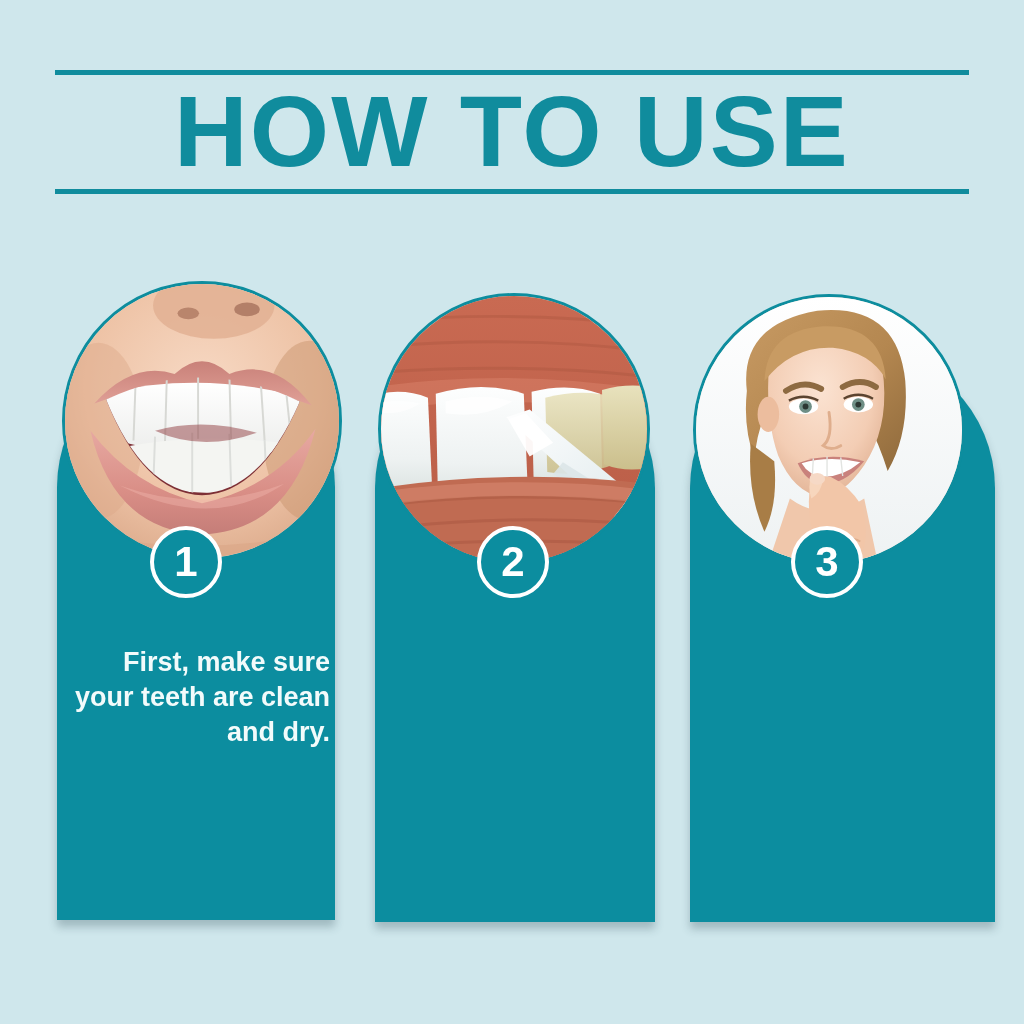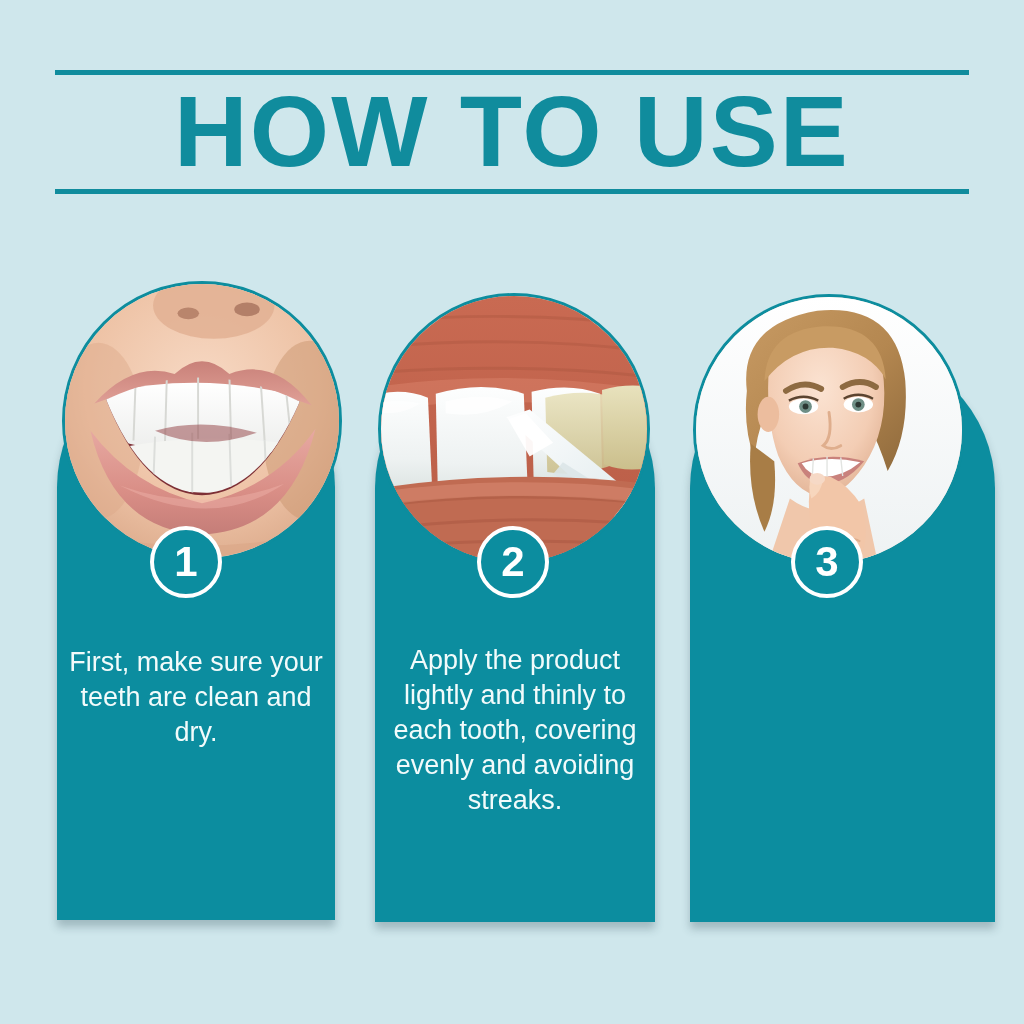--- a/index.html
+++ b/index.html
@@ -67,24 +67,24 @@
     text-align:center;
   }
   .badge.b1{left:150px;top:526px;}
   .badge.b2{left:477px;top:526px;}
   .badge.b3{left:791px;top:526px;}
 
   
   .caption{
     position:absolute;
     color:#f2fbfb;
-    text-align:center;
+    text-align:right;
     font-size:27px;
     line-height:35px;
-    font-weight:400;
+    font-weight:700;
   }
   .caption.t1{left:62px;top:645px;width:268px;}
   .caption.t2{left:378px;top:643px;width:274px;}
   .caption.t3{left:694px;top:643px;width:296px;}
 </style>
 </head>
 <body>
 
 <div class="poster">
 
@@ -220,21 +220,20 @@
       <g opacity=".35" stroke="#9d4f3a" stroke-width="3" fill="none">
         <path d="M0 214 Q136 198 272 212"></path>
           <path d="M0 238 Q136 222 272 234"></path>
         <path d="M0 258 Q136 244 272 256"></path>
       </g>
       <path d="M0 200 Q136 182 272 198 L272 212 Q136 196 0 214 Z" fill="#e09279" opacity=".45"></path>
     </svg>
   </div>
 
   <div class="badge b2">2</div>
-  <div class="caption t2">Apply the product lightly and thinly to each tooth, covering evenly and avoiding streaks.</div>
 
   <div class="card c3"></div>
 
   <div class="photo p3">
     <svg viewBox="0 0 272 272" preserveAspectRatio="xMidYMid slice">
       <defs>
         <linearGradient id="bg3" x1="0" y1="0" x2="0" y2="1">
           <stop offset="0%" stop-color="#ffffff"></stop>
           <stop offset="100%" stop-color="#eef2f3"></stop>
         </linearGradient>

